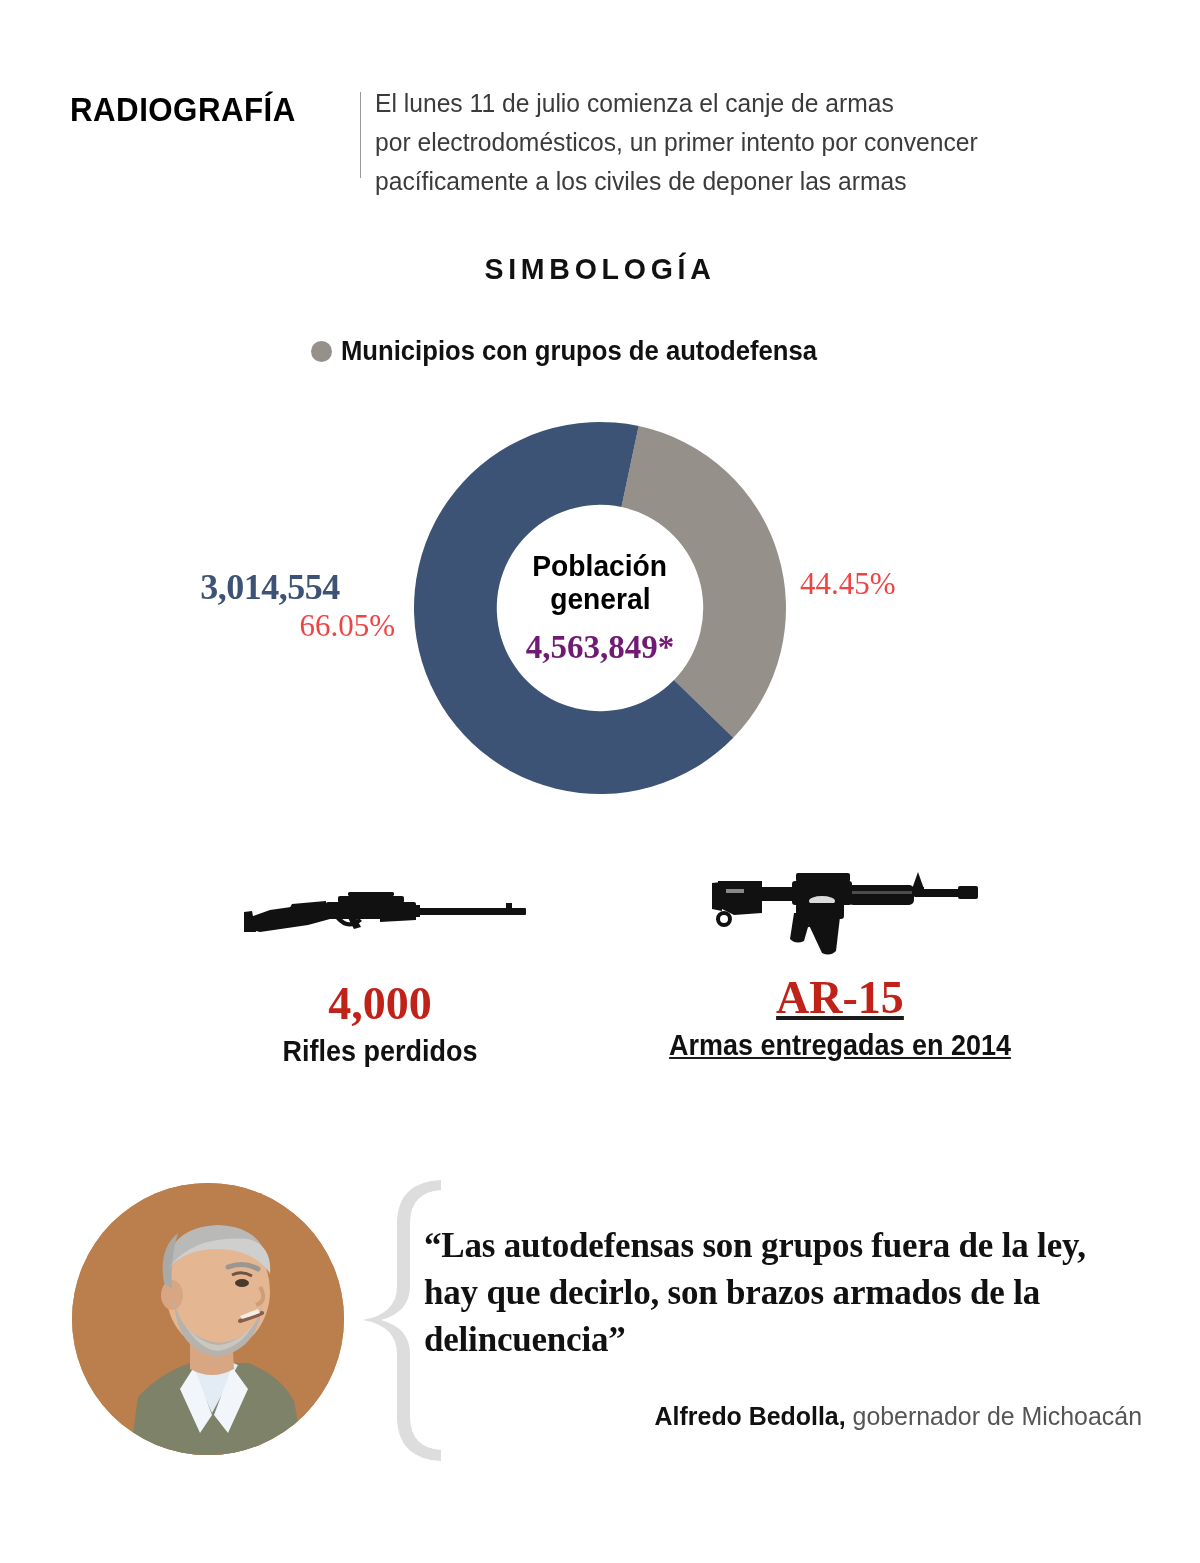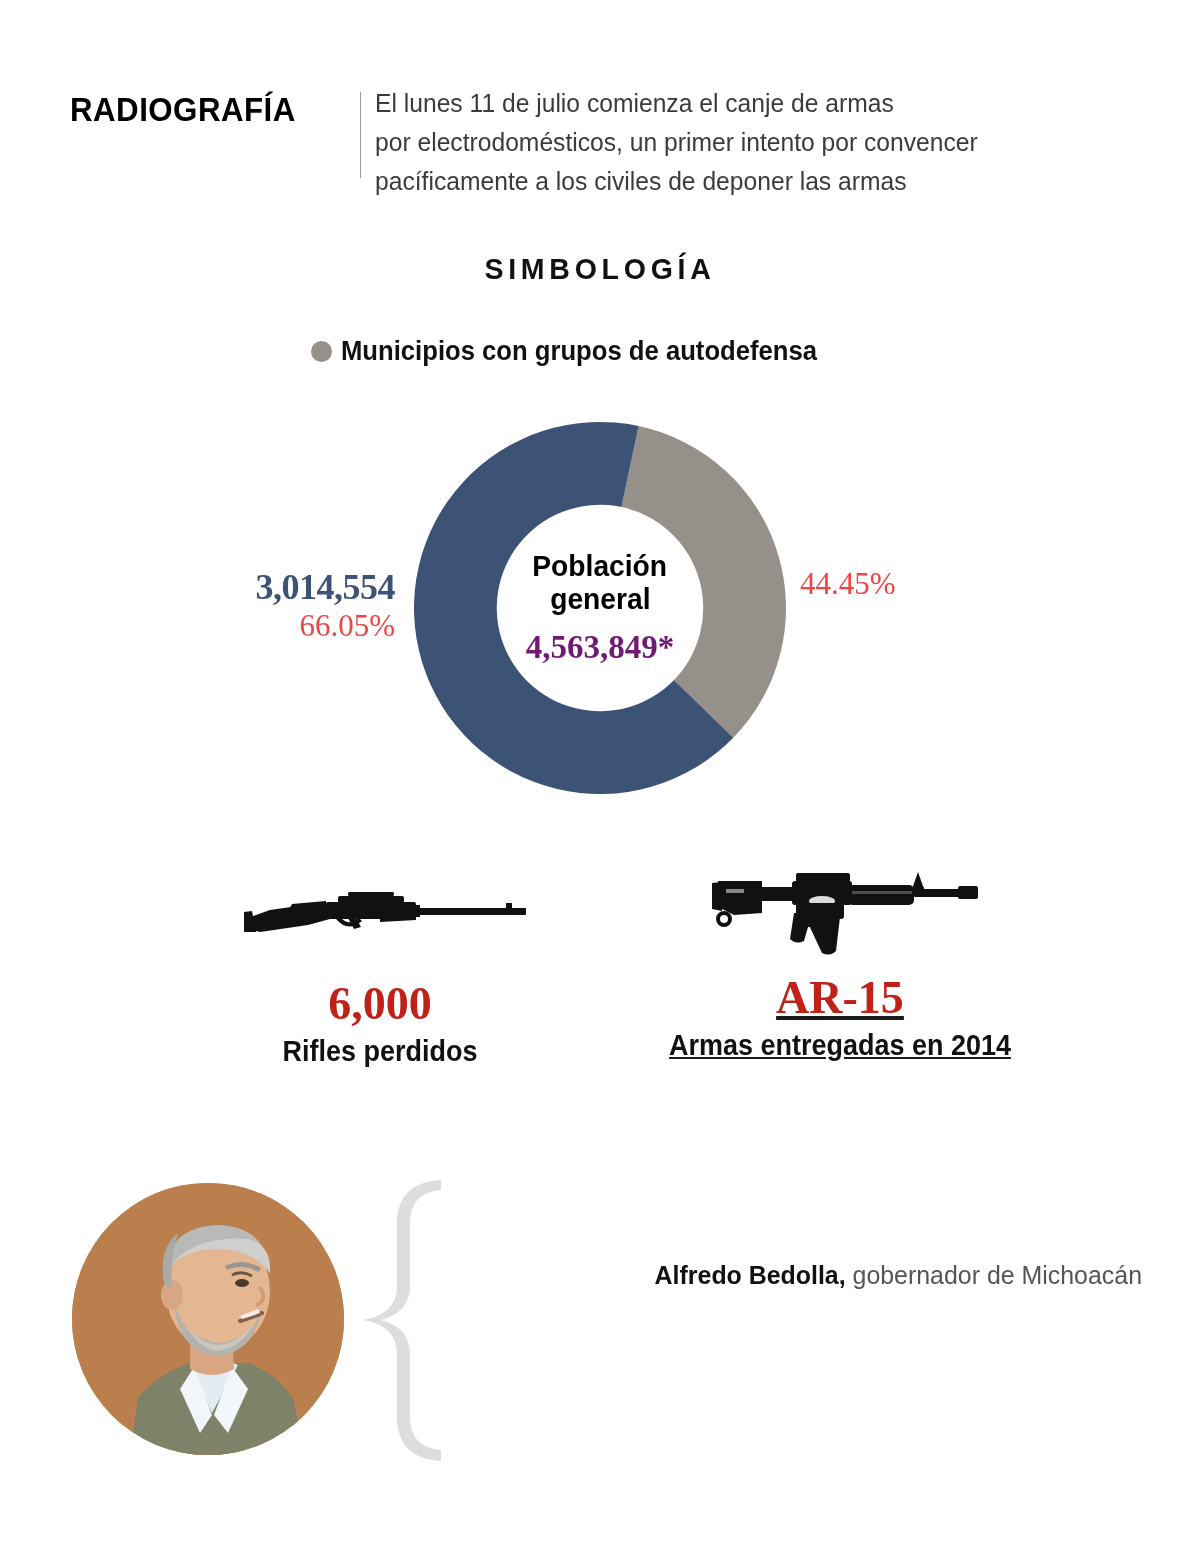--- a/index.html
+++ b/index.html
@@ -155,21 +155,21 @@
     font-size: 36px;
     line-height: 42px;
     letter-spacing: -0.5px;
   }
   .side-pct {
     font-family: "Liberation Serif", serif;
     font-size: 31px;
     line-height: 36px;
     color: #ef4444;
   }
-  .blue-text { color: #3d5375; }
+  .blue-text { color: #3d5375; text-align: center; }
   .gray-text { color: #95918a; }
 
   
   .weapon-block { position: absolute; text-align: center; }
   #weapon-left { left: 140px; top: 868px; width: 480px; }
   #weapon-right { left: 600px; top: 862px; width: 480px; text-decoration: underline; }
   .weapon-art { height: 100px; display: flex; align-items: center; justify-content: center; }
   .weapon-value {
     font-family: "Liberation Serif", serif;
     font-weight: bold;
@@ -303,21 +303,21 @@
         <path d="M14 34 L22 33 L26 54 L14 54 Z"></path>
 
         <path d="M62 26 L96 23 L96 30 L58 33 Z"></path>
 
         <path d="M150 32 L186 32 L186 42 L150 44 Z"></path>
 
         <rect x="276" y="25" width="6" height="6"></rect>
       </g>
     </svg>
   </div>
-  <div class="weapon-value">6,000</div>
+  <div class="weapon-value">4,000</div>
   <div class="weapon-caption">Rifles perdidos</div>
 </div>
 
 <div class="weapon-block" id="weapon-right">
   <div class="weapon-art">
     <svg width="280" height="95" viewBox="0 0 280 95" aria-hidden="true">
       <g fill="#111111">
 
         <rect x="214" y="24" width="62" height="8" rx="1"></rect>
 
@@ -405,16 +405,17 @@
              Q56 270 55 240
              L55 176
              Q55 150 26 142
              Q55 134 55 108
              L55 44
              Q56 14 86 12 Z" fill="#dddddd"></path>
   </svg>
 </div>
 
 <div id="quote-block">
+  <div id="quote-text">“Las autodefensas son grupos fuera de la ley, hay que decirlo, son brazos armados de la delincuencia”</div>
   <div id="quote-attrib">
     <span class="name">Alfredo Bedolla,</span><span class="role"> gobernador de Michoacán</span>
   </div>
 </div>
 
 </body></html>

